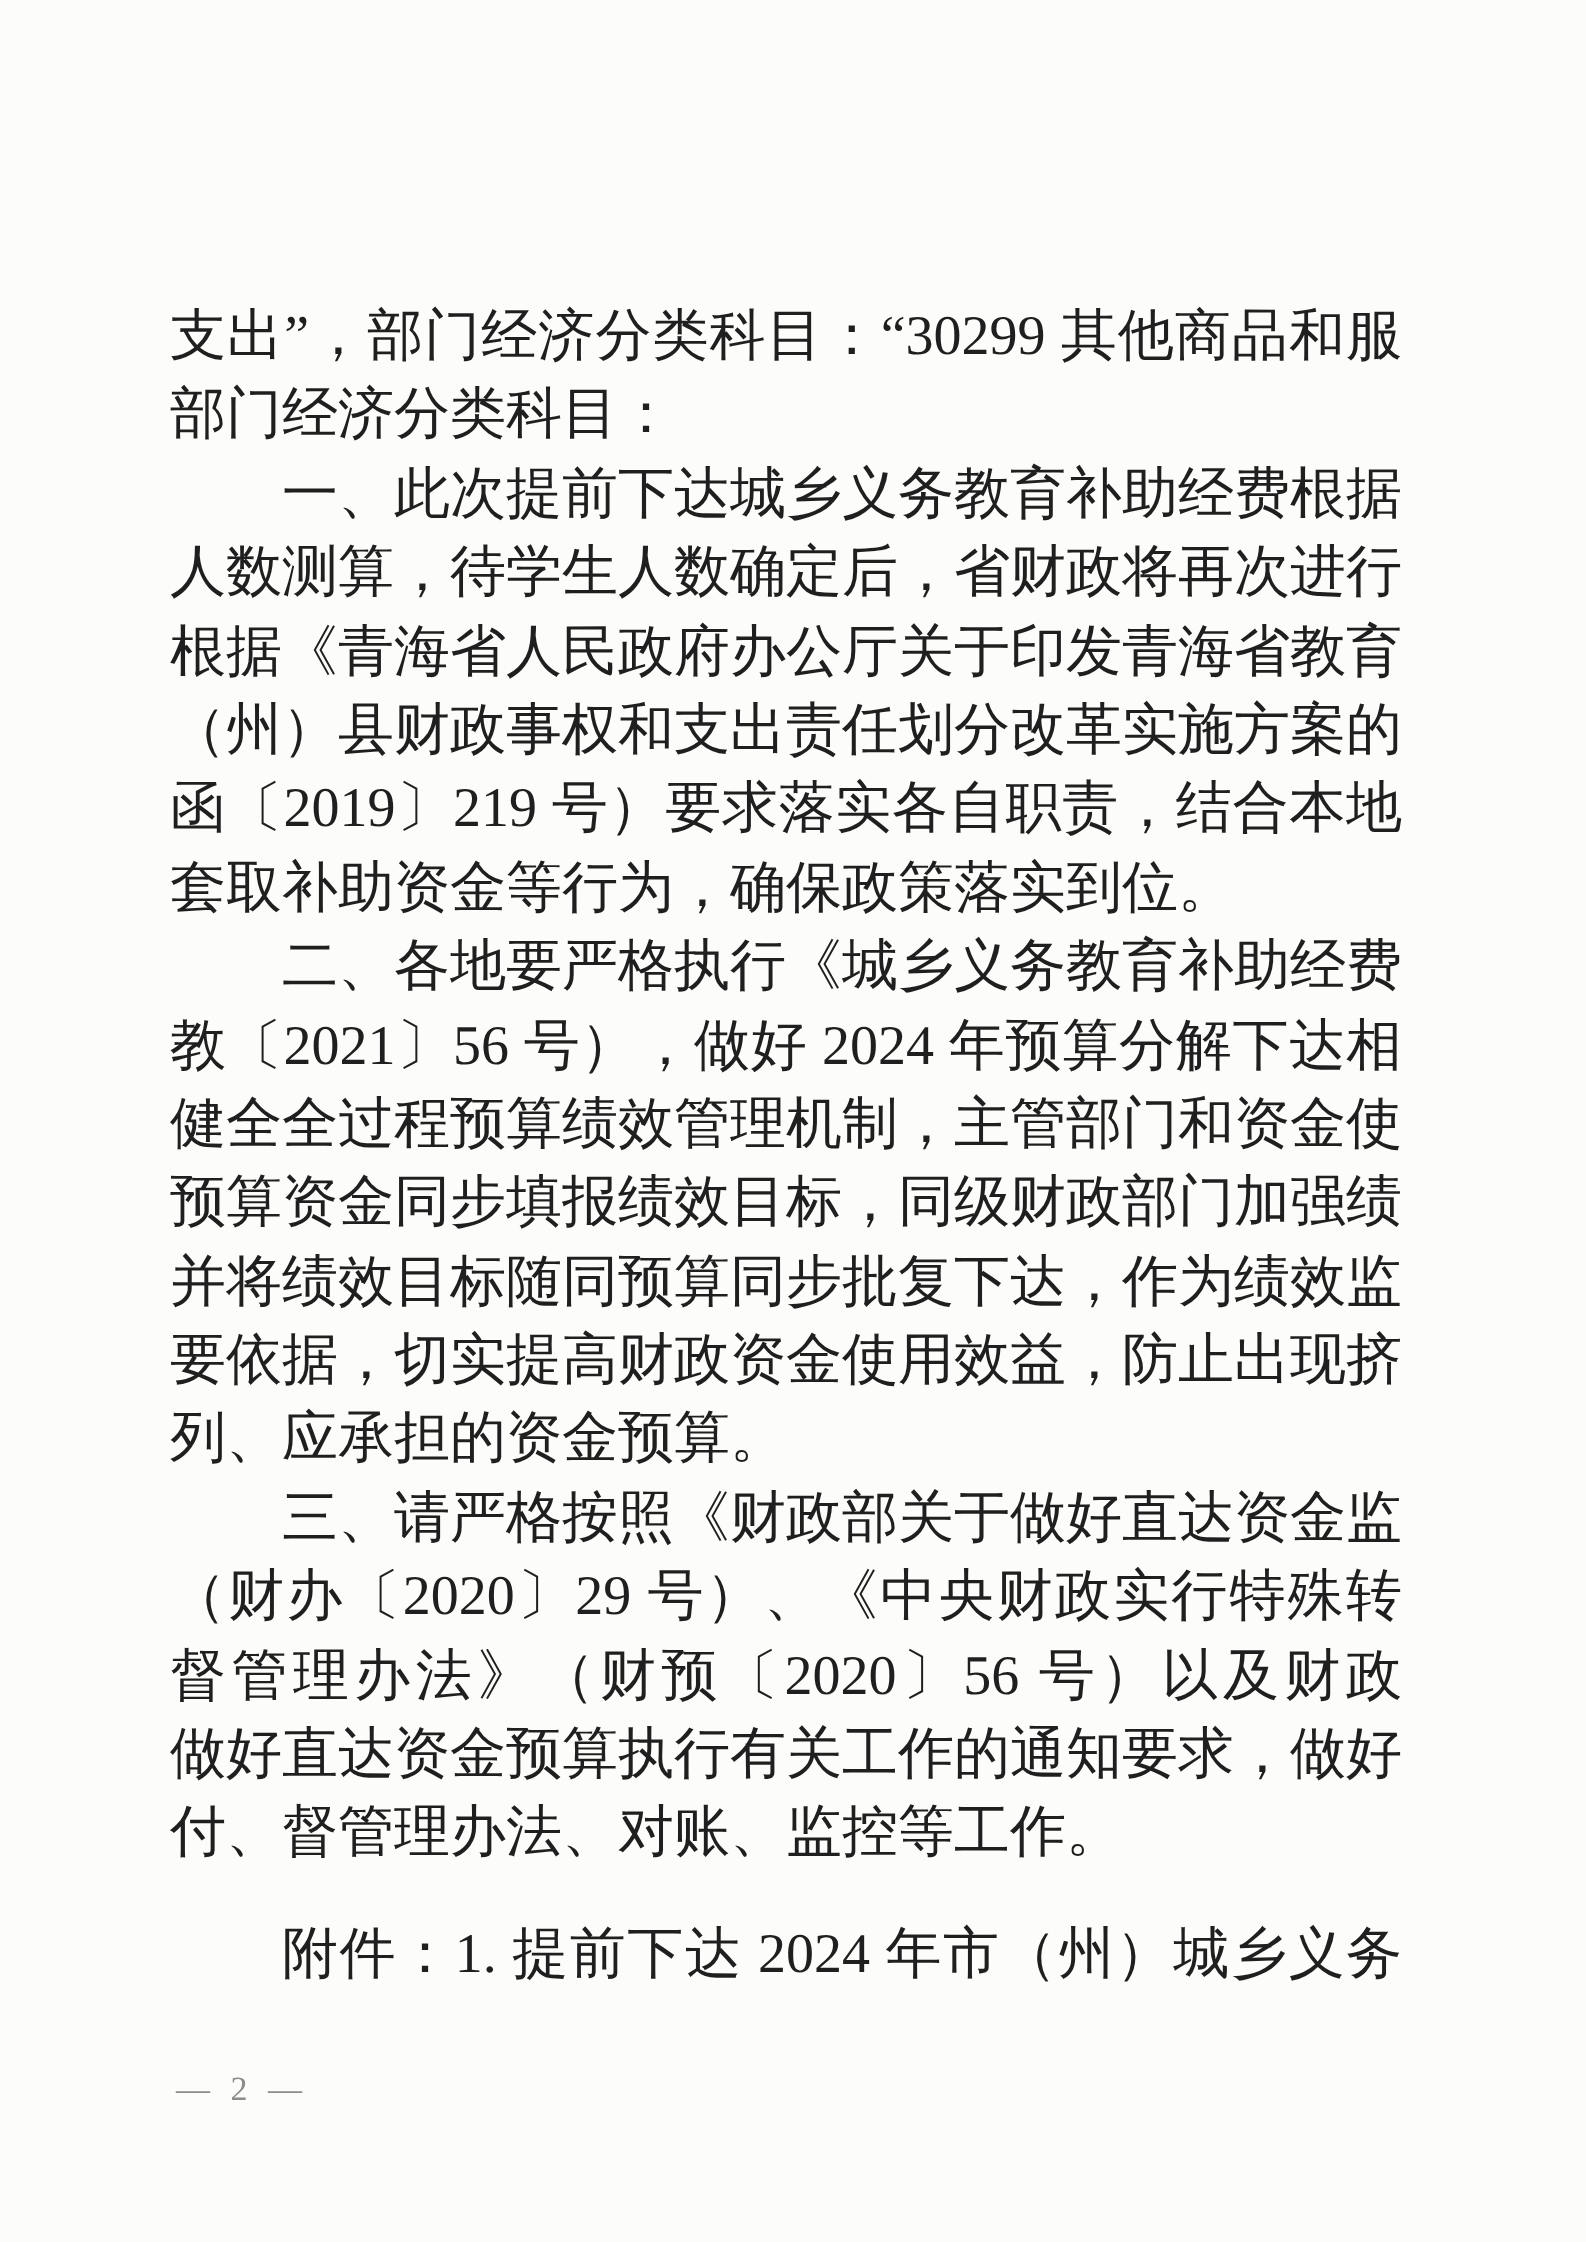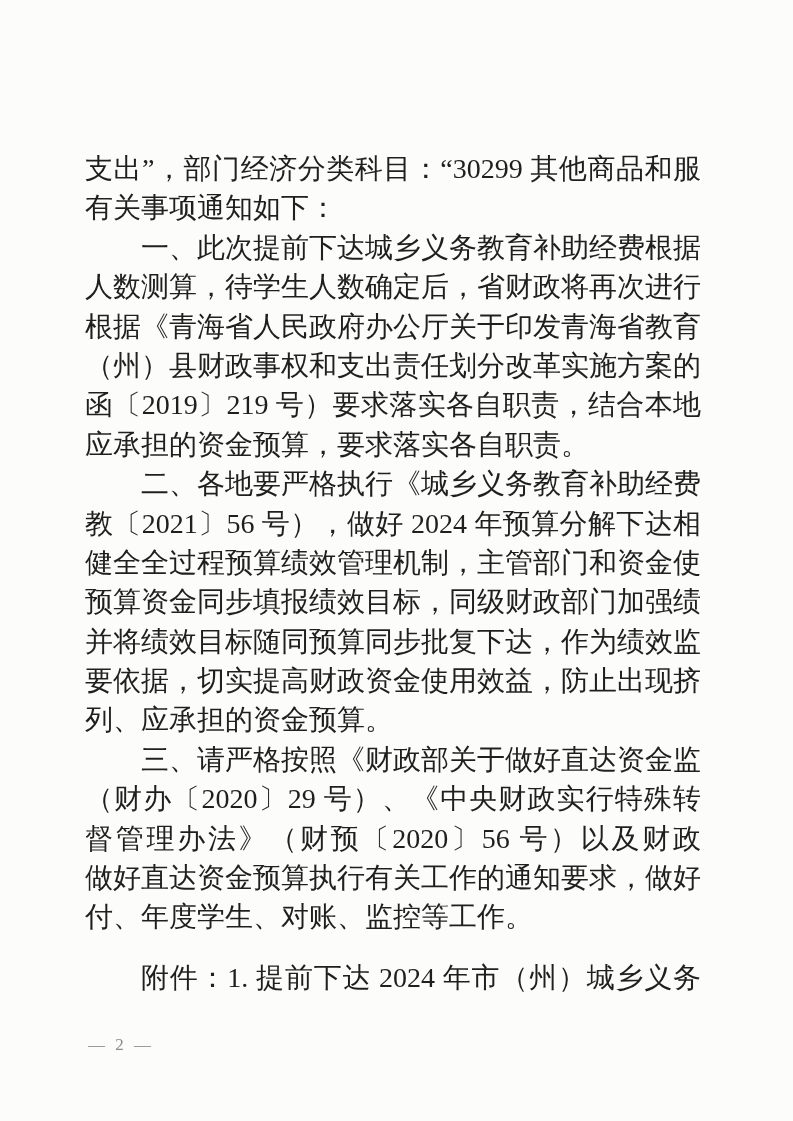--- a/index.html
+++ b/index.html
@@ -54,44 +54,44 @@
     letter-spacing: 3px;
   }
 </style>
 </head>
 <body>
 
 <div class="page">
   <div class="doc-body" id="doc-body">
       <div class="para">
         <div class="line">支出”，部门经济分类科目：“30299 其他商品和服务支出”。现就</div>
-        <div class="line last">有关事项通知如下：</div>
+        <div class="line last">部门经济分类科目：</div>
       </div>
       <div class="para">
         <div class="line indent">一、此次提前下达城乡义务教育补助经费根据 2022 年度学生</div>
         <div class="line">人数测算，待学生人数确定后，省财政将再次进行清算。各地要</div>
         <div class="line">根据《青海省人民政府办公厅关于印发青海省教育领域省与市</div>
         <div class="line">（州）县财政事权和支出责任划分改革实施方案的通知》（青政办</div>
         <div class="line">函〔2019〕219 号）要求落实各自职责，结合本地实际足额安排</div>
-        <div class="line last">应承担的资金预算，要求落实各自职责。</div>
+        <div class="line last">套取补助资金等行为，确保政策落实到位。</div>
       </div>
       <div class="para">
         <div class="line indent">二、各地要严格执行《城乡义务教育补助经费管理办法》（财</div>
         <div class="line">教〔2021〕56 号），做好 2024 年预算分解下达相关工作。进一步</div>
         <div class="line">健全全过程预算绩效管理机制，主管部门和资金使用单位要随同</div>
         <div class="line">预算资金同步填报绩效目标，同级财政部门加强绩效目标审核，</div>
         <div class="line">并将绩效目标随同预算同步批复下达，作为绩效监控和评价的重</div>
         <div class="line">要依据，切实提高财政资金使用效益，防止出现挤占、挪用、虚</div>
         <div class="line last">列、应承担的资金预算。</div>
       </div>
       <div class="para">
         <div class="line indent">三、请严格按照《财政部关于做好直达资金监控工作的通知》</div>
         <div class="line">（财办〔2020〕29 号）、《中央财政实行特殊转移支付机制资金监</div>
         <div class="line">督管理办法》（财预〔2020〕56 号）以及财政部、省财政厅关于</div>
         <div class="line">做好直达资金预算执行有关工作的通知要求，做好直达资金的拨</div>
-        <div class="line last">付、年度学生、对账、监控等工作。</div>
+        <div class="line last">付、督管理办法、对账、监控等工作。</div>
       </div>
       <div class="para gap">
         <div class="line indent">附件：1. 提前下达 2024 年市（州）城乡义务教育补助经费资</div>
       </div>
     </div>
   <div class="footer">— 2 —</div>
 </div>
 
 </body></html>

